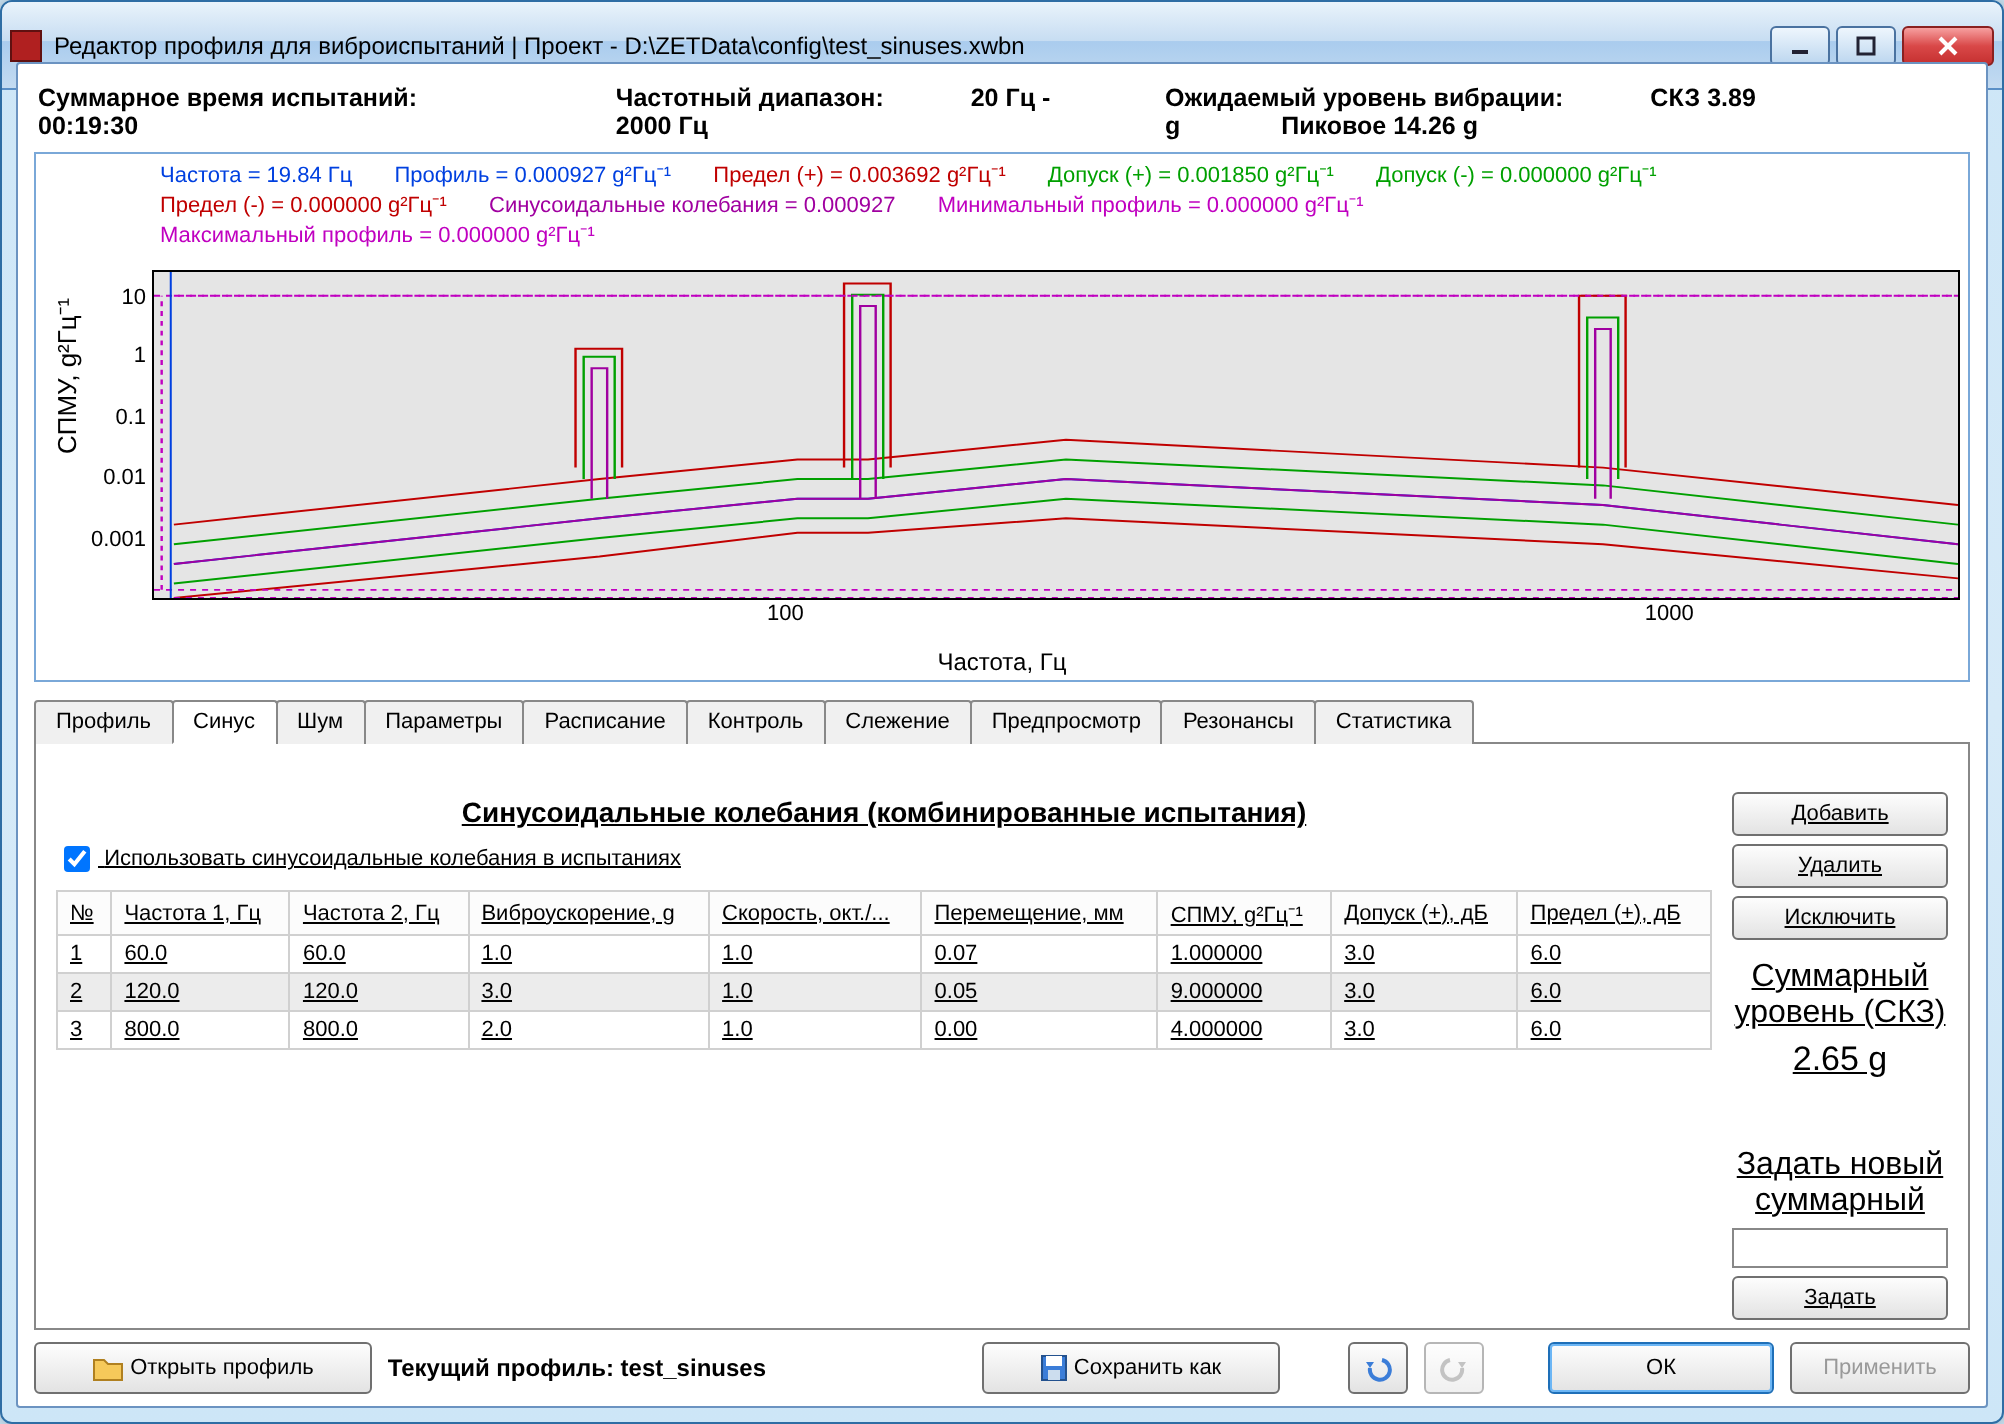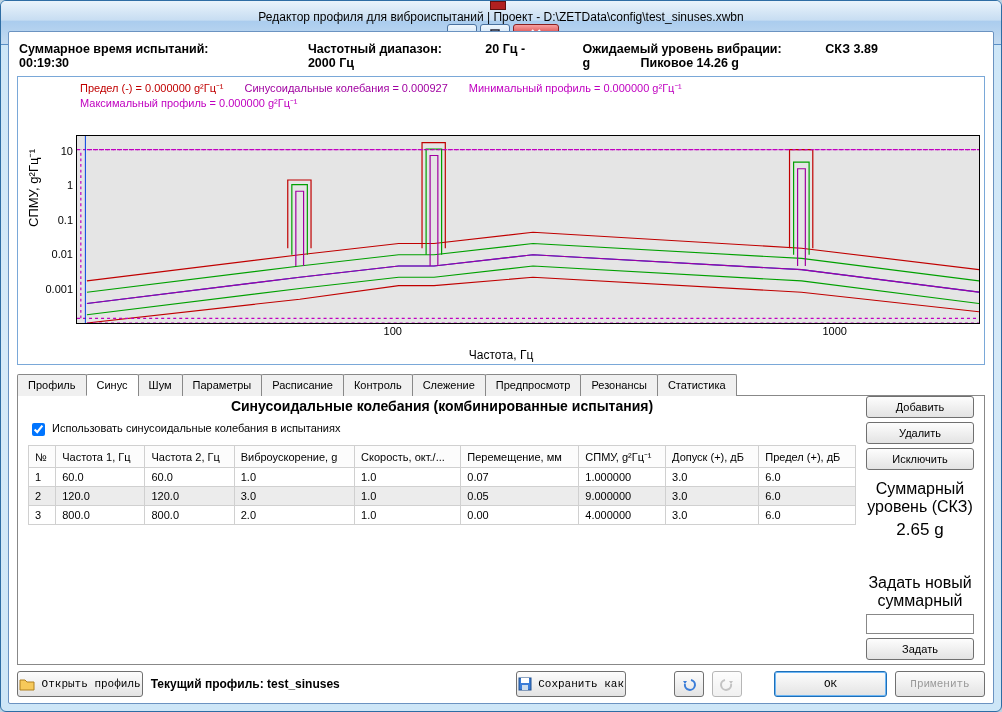--- a/index.html
+++ b/index.html
@@ -1,21 +1,21 @@
 <!DOCTYPE html>
 <html><head>
 <meta charset="utf-8">
 <style>
   * { box-sizing: border-box; }
   html, body { margin: 0; padding: 0; font-family: "Segoe UI", Tahoma, sans-serif; font-size: 11px; }
   body { background: linear-gradient(to bottom, #cde6f7 0%, #d6eaf8 50%, #cde6f7 100%); padding: 0; }
 
   
   .window { width: 1002px; height: 712px; margin: 0; position: relative; background: #fff0; border: 1px solid #2e6da4; border-radius: 6px; overflow: hidden; box-shadow: 0 0 8px rgba(0,0,0,0.3);}
-  .titlebar { height: 44px; background: linear-gradient(to bottom, #e9f3fb 0%, #c7ddf2 45%, #aaccee 46%, #c3dbf1 100%); display: flex; align-items: center; padding: 0 4px; border-bottom: 1px solid #5a8fc6; flex-direction: column;}
+  .titlebar { height: 44px; background: linear-gradient(to bottom, #e9f3fb 0%, #c7ddf2 45%, #aaccee 46%, #c3dbf1 100%); display: flex; align-items: center; padding: 0 4px; border-bottom: 1px solid #5a8fc6;}
   .titlebar .appicon { width:16px; height:16px; background:#b02020; margin-right:6px; border:1px solid #601010; display:inline-block;}
   .titlebar .title { flex:1; color:#000; font-size:12px; }
   .wbtns { display:flex; gap:0; }
   .wbtn { width:30px; height:20px; border:1px solid #4a72a0; border-radius:3px; background:linear-gradient(to bottom,#eef6fd,#bcd6ef); margin-left:3px; display:flex; align-items:center; justify-content:center; cursor:default;}
   .wbtn.close { width:46px; background:linear-gradient(to bottom,#f7a0a0,#d94848,#c53030); border-color:#8a2020;}
   .wbtn svg { width:12px; height:12px; }
 
   .client { position:absolute; top:30px; left:7px; right:7px; bottom:7px; background:#fff; border:1px solid #6b93c1; border-radius:2px; padding:6px 8px 6px 8px; display:flex; flex-direction:column; }
 
   .summary { font-weight:bold; font-size:12.5px; padding:4px 2px 6px 2px; display:flex;justify-content:space-between; }
@@ -34,41 +34,41 @@
   .ylabel { position:absolute; left:6px; top:150px; transform:rotate(-90deg); transform-origin:left top; font-size:13px; }
   .xlabel { position:absolute; left:50%; bottom:2px; transform:translateX(-50%); font-size:12px; }
   .ytick { position:absolute; right:100%; padding-right:4px; font-size:11px; transform:translateY(-50%); }
   .xtick { position:absolute; top:100%; padding-top:2px; font-size:11px; transform:translateX(-50%); }
 
   
   .tabs { margin-top:8px; display:flex; border-bottom:1px solid #888; }
   .tab { padding:4px 10px; border:1px solid #888; border-bottom:none; background:#f0f0f0; margin-right:-1px; cursor:default; position:relative; top:1px; border-radius:2px 2px 0 0;}
   .tab.active { background:#fff; border-bottom:1px solid #fff; }
 
-  .tabbody { border:1px solid #888; border-top:none; flex:1; padding:0 10px 4px 10px; display:flex; gap:10px; }
+  .tabbody { border:1px solid #888; border-top:none; flex:1; padding:24px 10px 4px 10px; display:flex; gap:10px;text-decoration:underline; }
   .tabmain { flex:1; display:flex; flex-direction:column; }
   .tabside { width:108px; display:flex; flex-direction:column; gap:4px; align-items:stretch; text-align:center; }
 
   h3.section { font-size:14px; font-weight:bold; text-align:center; margin:2px 0 6px 0; }
 
   .chkrow { margin-bottom:6px; }
   .chkrow input { vertical-align:middle; margin-right:4px;}
 
   table.data { width:100%; border-collapse:collapse; font-size:11px; }
   table.data th, table.data td { border:1px solid #d0d0d0; padding:3px 6px; text-align:left; }
   table.data th { background:#fcfcfc; font-weight:normal; }
   table.data tr.sel td { background:#ececec; }
 
   .btn { height:22px; border:1px solid #707070; border-radius:3px; background:linear-gradient(to bottom,#fdfdfd,#e3e3e3); font-size:11px; padding:0 8px; cursor:default; display:flex; align-items:center; justify-content:center;}
   .sidelabel { font-size:16px; margin-top:6px; }
   .sideval { font-size:17px; margin-bottom:24px; }
   input.sideinput { width:100%; height:20px; border:1px solid #888; padding:2px 4px; font-size:11px; }
 
   .bottombar { margin-top:6px; display:flex; align-items:center; gap:8px; }
-  .bottombar .btn { height:26px; padding:0 1px;font-family:Liberation Mono, monospace; }
+  .bottombar .btn { height:26px; padding:0 28px; }
   .bottombar .label { font-weight:bold; font-size:12px; }
   .spacer { flex:1; }
   .iconbtn { width:30px; height:26px; border:1px solid #707070; border-radius:3px; background:linear-gradient(to bottom,#fdfdfd,#e3e3e3); display:flex; align-items:center; justify-content:center; }
   .iconbtn.disabled { opacity:0.5; }
   .okbtn { width:113px; border-color:#1e6fb8; box-shadow:0 0 0 1px #6cb6f5 inset; }
   .btn.disabled { color:#999; }
   .folder-icon{ width:16px;height:14px; }
   .disk-icon{ width:14px;height:14px; }
 </style>
 </head>
@@ -100,20 +100,27 @@
 
   <div class="client">
 
     <div class="summary">
       <span><span>Суммарное время испытаний:</span> <span>00:19:30</span></span>
       <span><span>Частотный диапазон:</span> <span>20 Гц - 2000 Гц</span></span>
       <span><span>Ожидаемый уровень вибрации:</span> <span>СКЗ 3.89 g</span>&nbsp;&nbsp;&nbsp;<span>Пиковое 14.26 g</span></span>
     </div>
 
     <div class="chartframe">
+      <div class="legendrow">
+        <span class="c-freq">Частота = 19.84 Гц</span>
+        <span class="c-profile">Профиль = 0.000927 g²Гц⁻¹</span>
+        <span class="c-limp">Предел (+) = 0.003692 g²Гц⁻¹</span>
+        <span class="c-tolp">Допуск (+) = 0.001850 g²Гц⁻¹</span>
+        <span class="c-tolm">Допуск (-) = 0.000000 g²Гц⁻¹</span>
+      </div>
       <div class="legendrow">
         <span class="c-limm">Предел (-) = 0.000000 g²Гц⁻¹</span>
         <span class="c-sine">Синусоидальные колебания = 0.000927</span>
         <span class="c-minp">Минимальный профиль = 0.000000 g²Гц⁻¹</span>
       </div>
       <div class="legendrow">
         <span class="c-maxp">Максимальный профиль = 0.000000 g²Гц⁻¹</span>
       </div>
 
       <div class="ylabel">СПМУ, g²Гц⁻¹</div>

